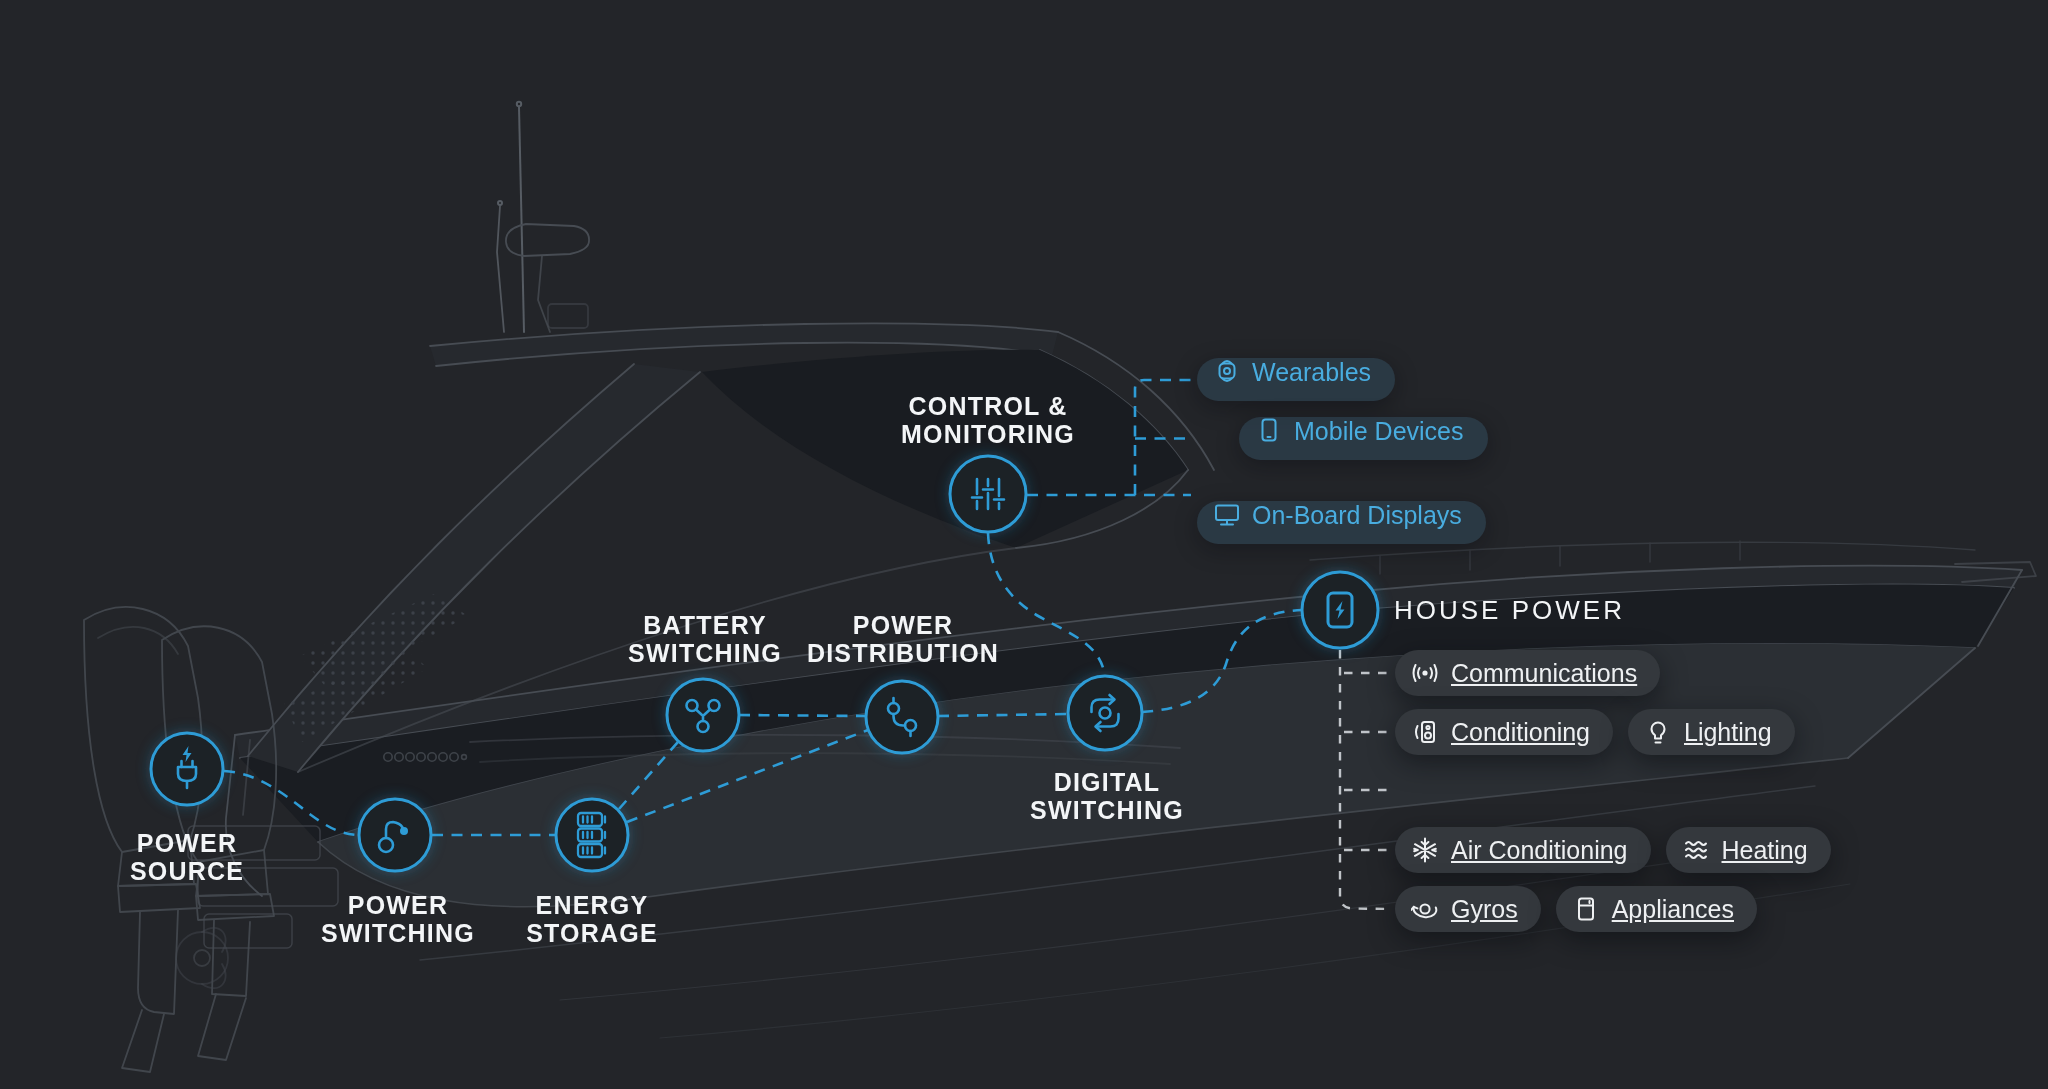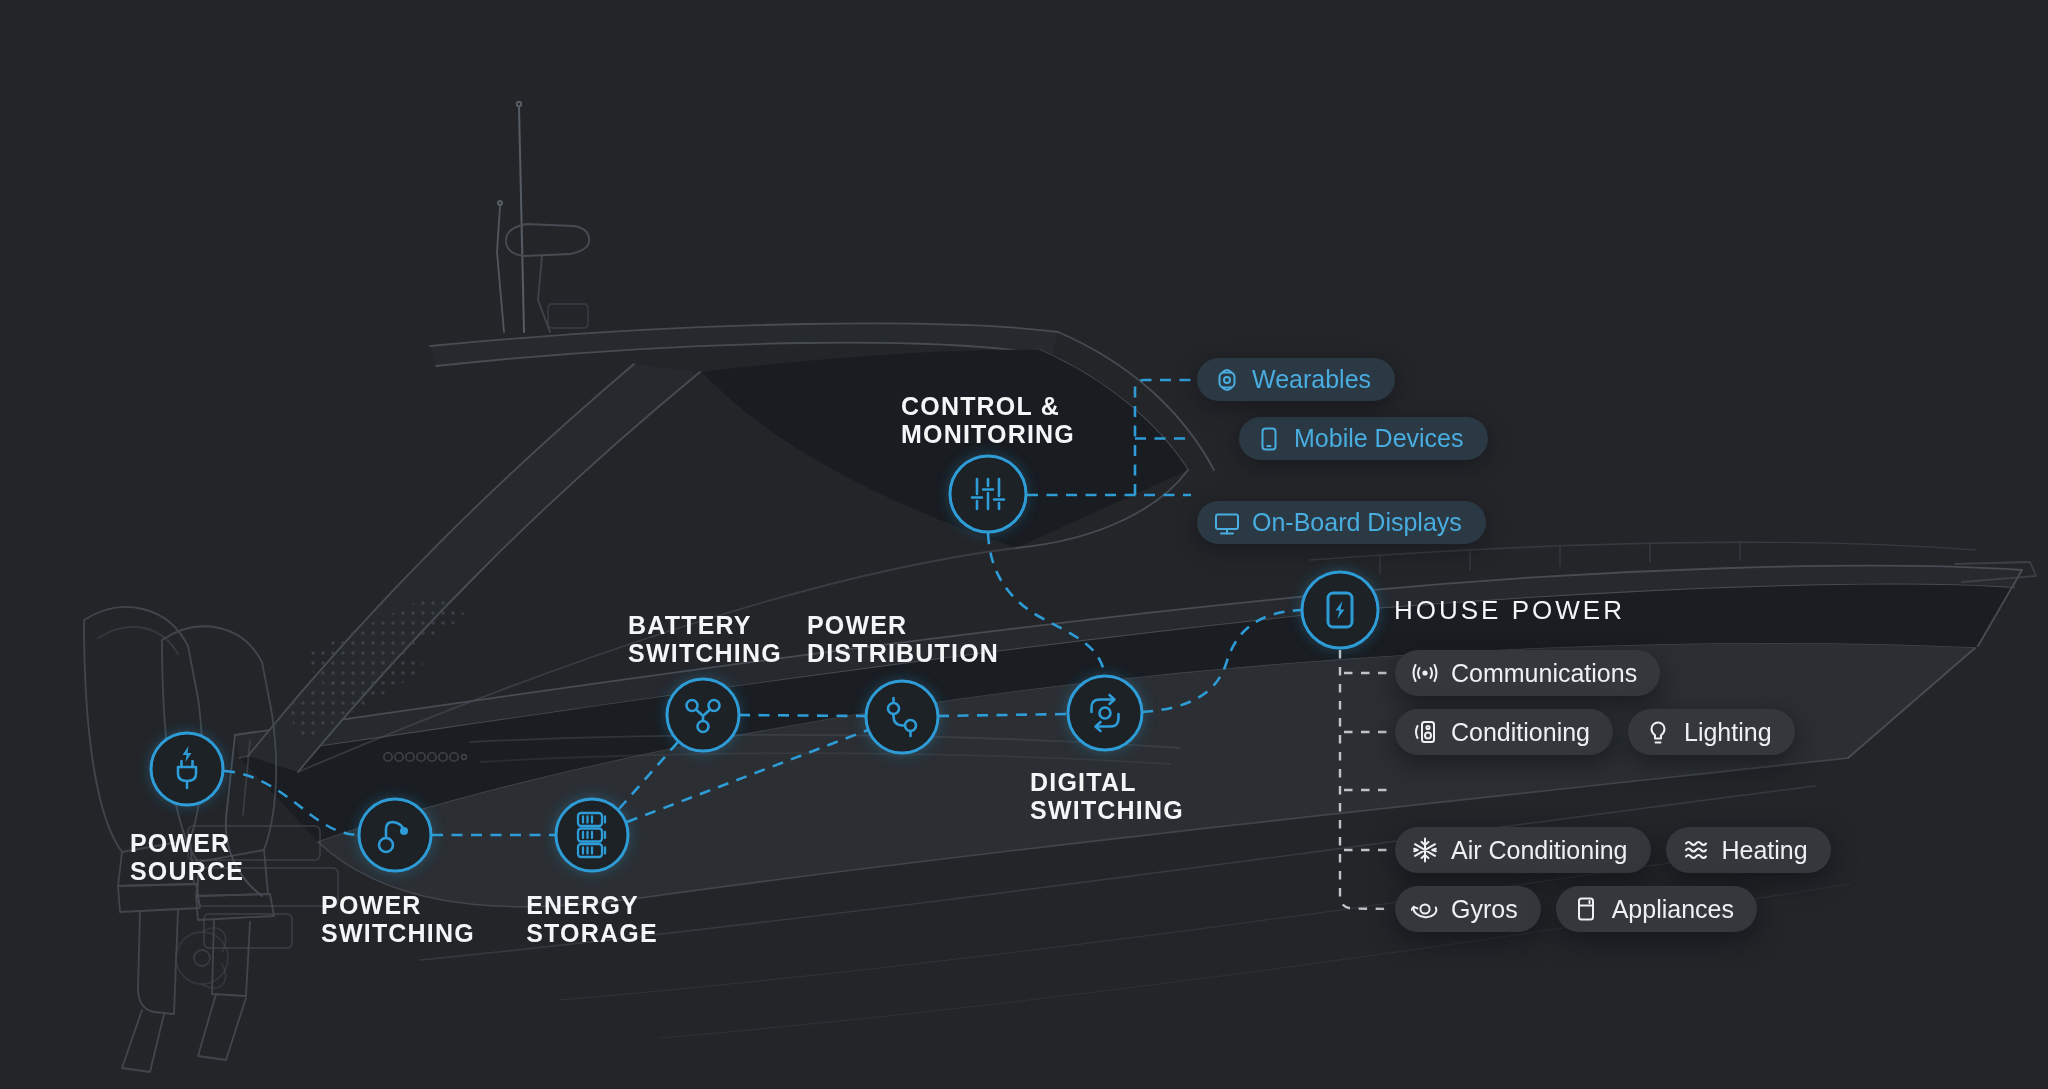--- a/index.html
+++ b/index.html
@@ -3,39 +3,39 @@
 <meta charset="utf-8">
 <style>
   html,body{margin:0;padding:0;background:#232529;}
   .stage{
     position:relative;width:2048px;height:1089px;background:#232529;
     overflow:hidden;font-family:"Liberation Sans","DejaVu Sans",sans-serif;
     -webkit-font-smoothing:antialiased;
   }
   svg.art{position:absolute;left:0;top:0;}
   .node-label{
-    position:absolute;transform:translateX(-50%);text-align:left;
+    position:absolute;transform:translateX(-50%);text-align:center;
     color:#F3F5F7;font-weight:bold;font-size:25px;line-height:28px;
     letter-spacing:1.2px;white-space:nowrap;
   }
   .hp-title{
     position:absolute;color:#F3F5F7;font-weight:normal;font-size:26px;
     letter-spacing:3px;white-space:nowrap;
   }
   .dev-pill{
     position:absolute;height:43px;border-radius:22px;
-    background:rgba(78,164,210,0.16);display:flex;align-items:center;
+    background:rgba(78,164,210,0.16);display:flex;align-items:flex-start;
     gap:12px;padding:0 24px 0 17px;color:#49ADE0;font-size:25px;
     white-space:nowrap;box-shadow:0 6px 22px rgba(8,10,14,0.35);
   }
   .load-row{position:absolute;left:1395px;display:flex;gap:15px;}
   .load-pill{
     height:46px;border-radius:23px;background:#34383D;display:flex;
     align-items:center;gap:12px;padding:0 23px 0 16px;color:#EEF0F2;
-    font-size:25px;white-space:nowrap;box-shadow:0 8px 26px rgba(8,10,14,0.5);
+    font-size:25px;white-space:nowrap;box-shadow:0 8px 26px rgba(8,10,14,0.5);text-decoration:underline;
   }
   .pill-icon{flex:0 0 auto;display:block;}
 </style>
 </head>
 <body>
 
 <div class="stage">
 
   <svg class="art" width="2048" height="1089" viewBox="0 0 2048 1089">
     <defs>

